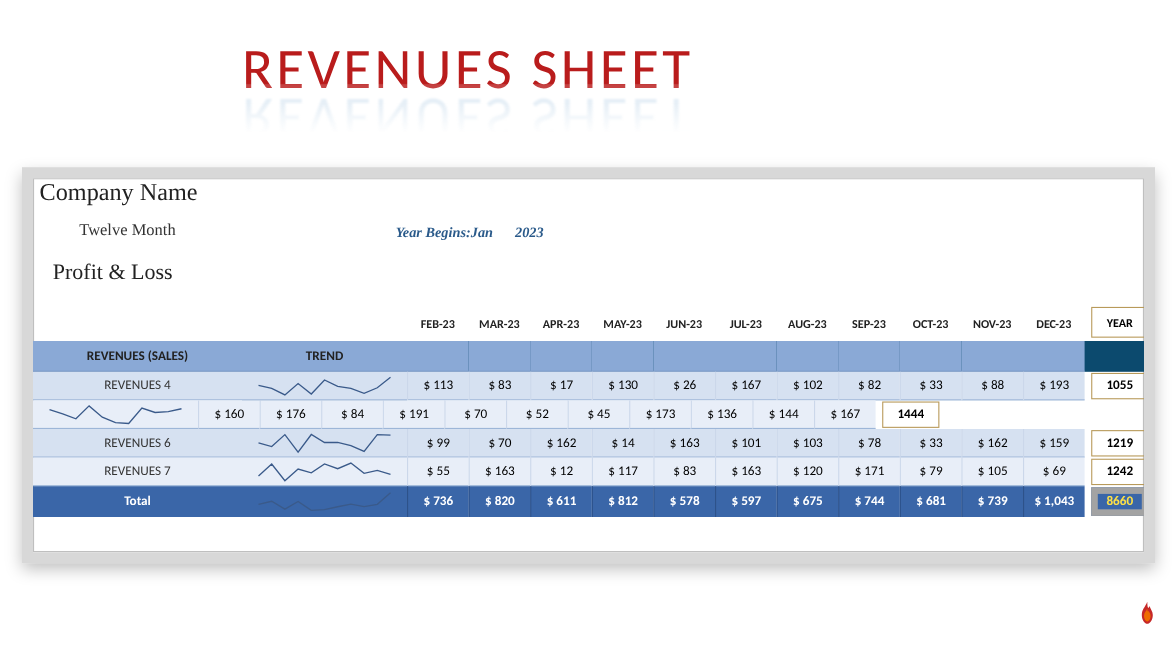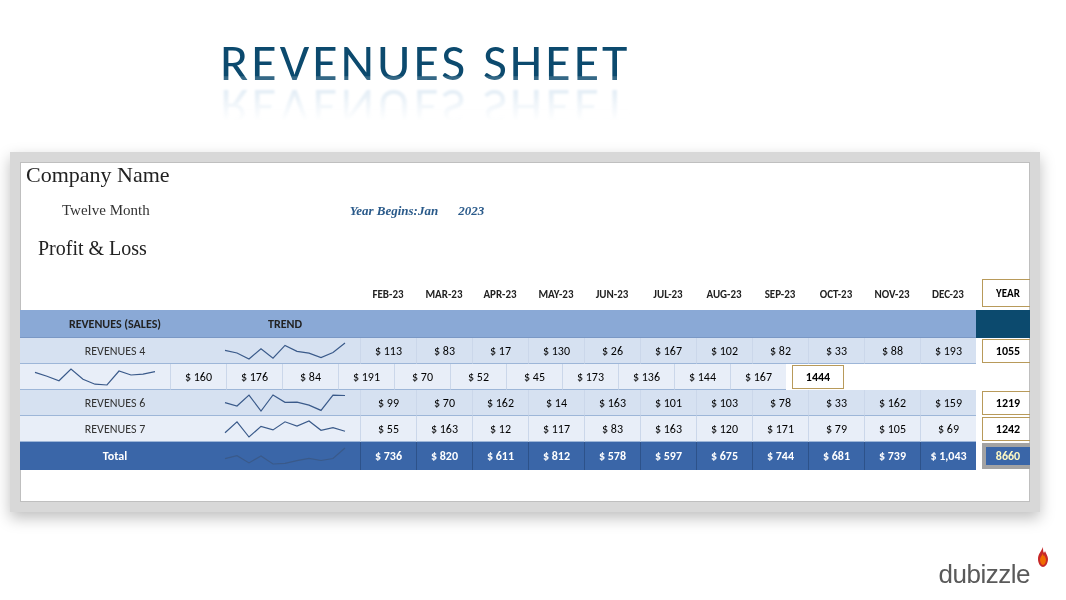--- a/index.html
+++ b/index.html
@@ -13,42 +13,42 @@
   }
   .title-wrap {
     position: absolute;
     top: 30px;
     left: 220px;
   }
   .title {
     font-size: 52px;
     font-weight: 400;
     letter-spacing: 3px;
-    color: #0c4a6e;
+    color: #b91c1c;
     font-family: Calibri, "Segoe UI", Arial, sans-serif;
     text-transform: uppercase;
   }
   .title-reflection {
     font-size: 52px;
     font-weight: 400;
     letter-spacing: 3px;
     color: #1f6fb2;
     transform: scaleY(-1);
     opacity: 0.18;
     filter: blur(1px);
     margin-top: -18px;
     background: linear-gradient(to bottom, rgba(255,255,255,0) 0%, rgba(255,255,255,1) 70%);
     -webkit-mask-image: linear-gradient(to top, rgba(0,0,0,1) 0%, rgba(0,0,0,0) 70%);
     mask-image: linear-gradient(to top, rgba(0,0,0,1) 0%, rgba(0,0,0,0) 70%);
     text-transform: uppercase;
   }
   .frame {
     position: absolute;
     top: 152px;
-    left: 10px;
+    left: 20px;
     width: 1030px;
     height: 360px;
     border: 10px solid #d8d8d8;
     box-shadow: 0 6px 14px rgba(0,0,0,0.25), inset 0 0 0 1px #bfbfbf;
     background: #ffffff;
     overflow: hidden;
   }
   .sheet {
     padding: 6px 0 0 0;
     width: 100%;
@@ -174,22 +174,22 @@
   .totalrow > div {
     background: #3a66a8 !important;
     color: #ffffff;
     font-weight: 700;
     border-left: 1px solid #2d528a;
     border-bottom: none;
   }
   .totalrow .labelcol, .totalrow .trendcol { border-left: none; }
   .totalrow .yearcell, .totalrow .pctcell {
     background: #3a66a8;
-    color: #fef9c3;
-    border: 4px solid #a3a3a3;
+    color: #fde047;
+    border: 6px solid #a3a3a3;
   }
   svg.spark { width: 130px; height: 20px; }
   svg.spark polyline { fill: none; stroke: #3a5a8a; stroke-width: 1.2; }
   .watermark {
     position: absolute;
     right: 18px;
     bottom: 10px;
     font-family: Arial, sans-serif;
     font-size: 26px;
     color: #5a5a5a;
@@ -360,20 +360,19 @@
             <div class="mcell">$ 1,043</div>
             <div class="yearcell">8660</div>
           </div>
         </div>
 
     </div>
   </div>
 </div>
 
 <div class="watermark">
-  <span>dubizzle</span>
   <span class="flame">
     <svg width="18" height="22" viewBox="0 0 18 22">
       <path d="M9 0 C7 5 4 7 4 12 C4 17 7 20 9 20 C11 20 14 17 14 12 C14 9 12 7 11 4 C10 7 9 6 9 0 Z" fill="#c62828"></path>
       <path d="M9 6 C8 9 6 10 6 13 C6 16 8 18 9 18 C10 18 12 16 12 13 C12 11 11 10 10 8 C10 10 9 9 9 6 Z" fill="#ef6c00"></path>
     </svg>
   </span>
 </div>
 
 </body></html>

